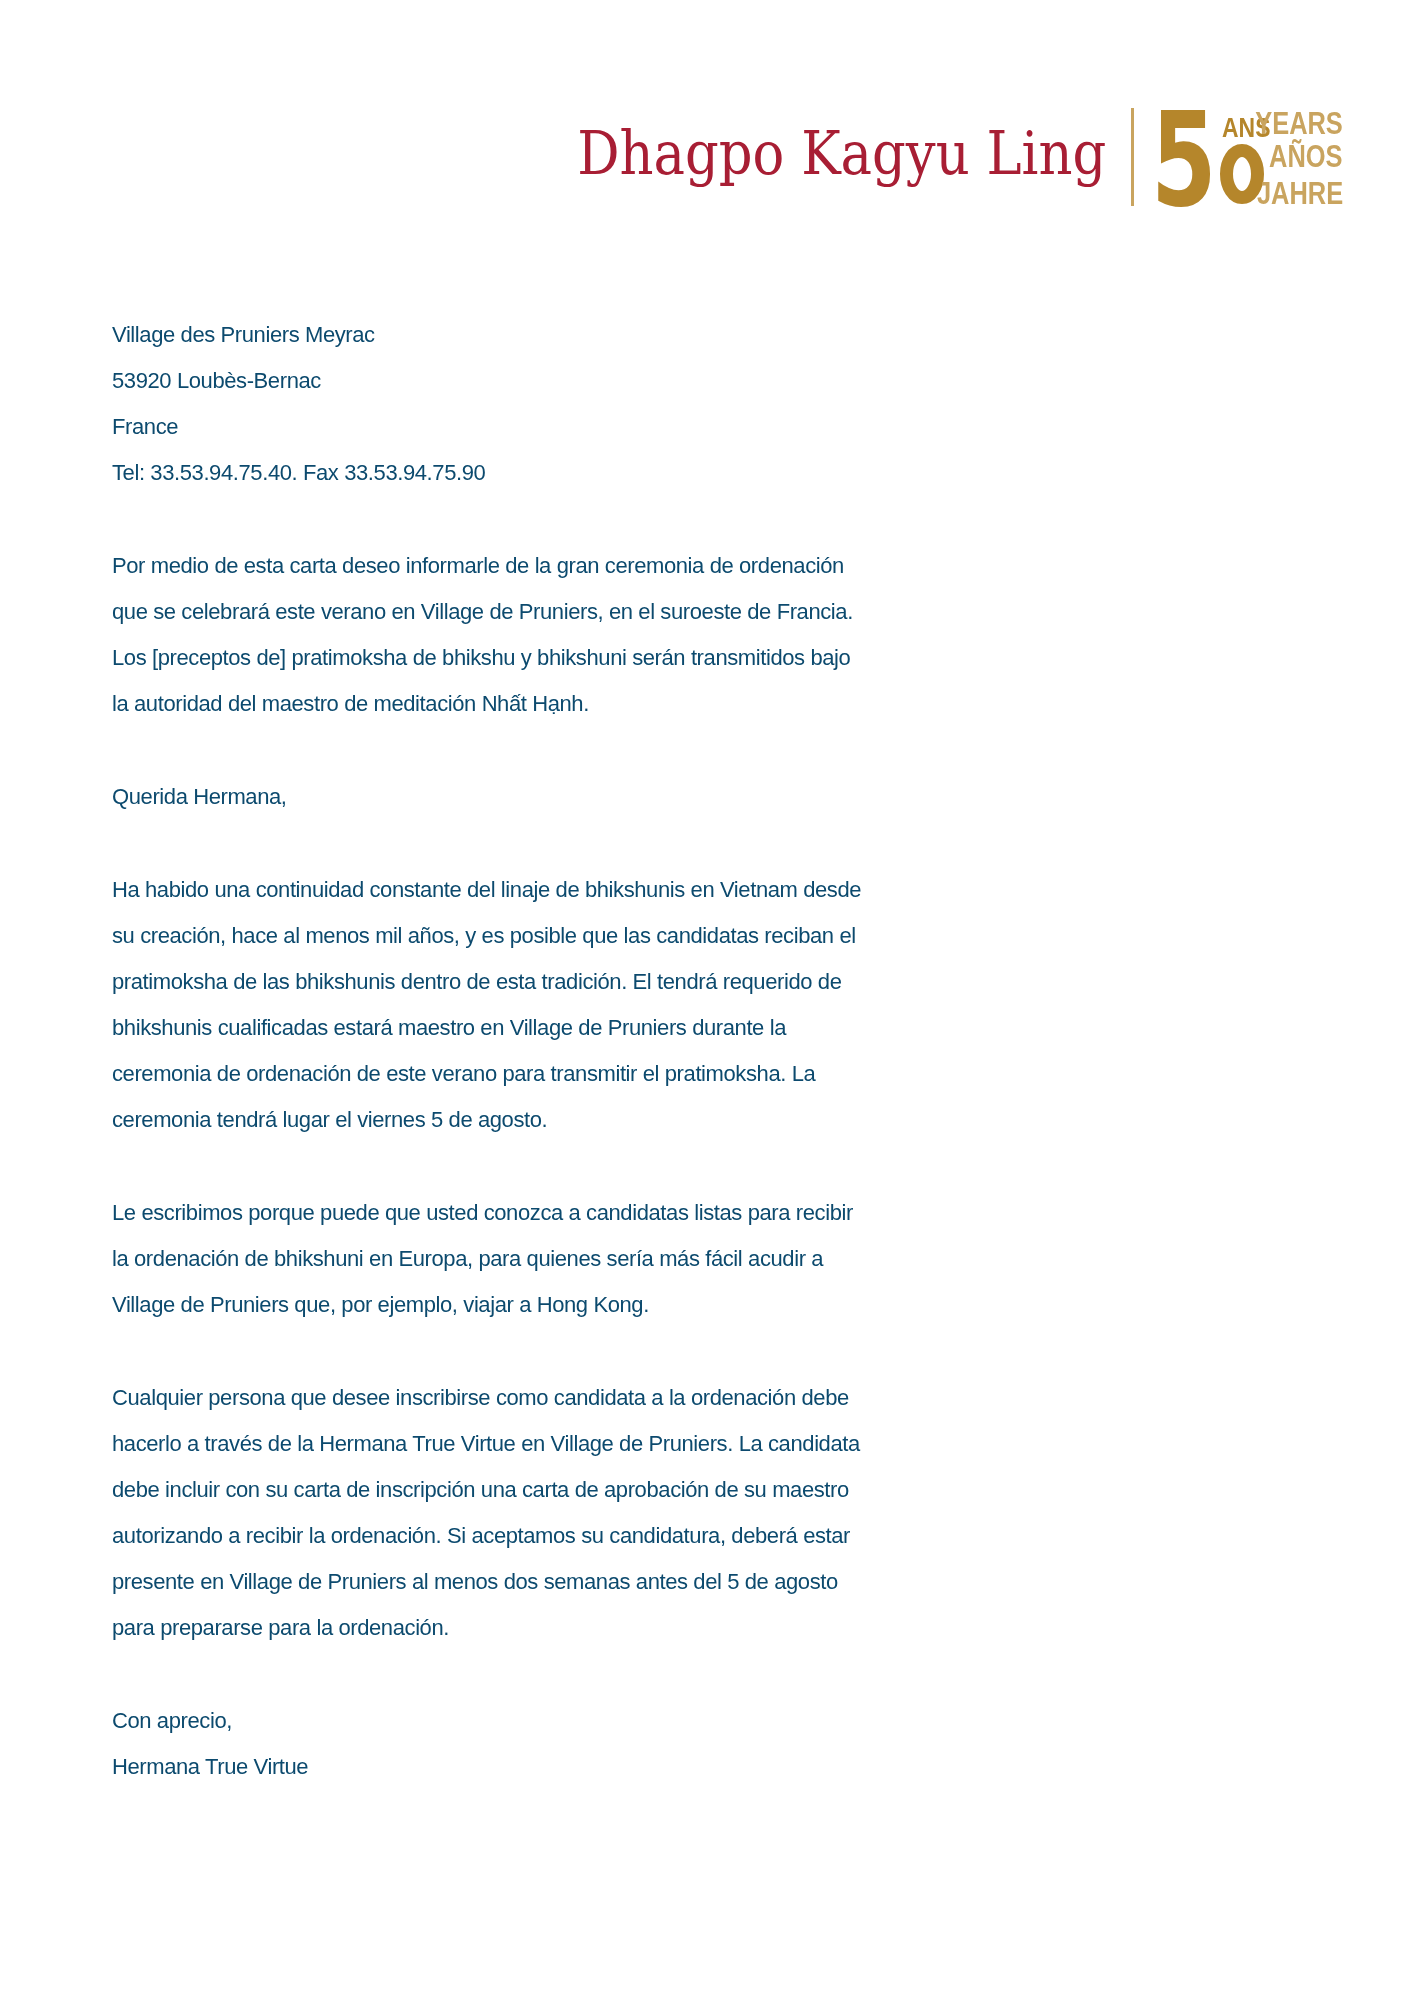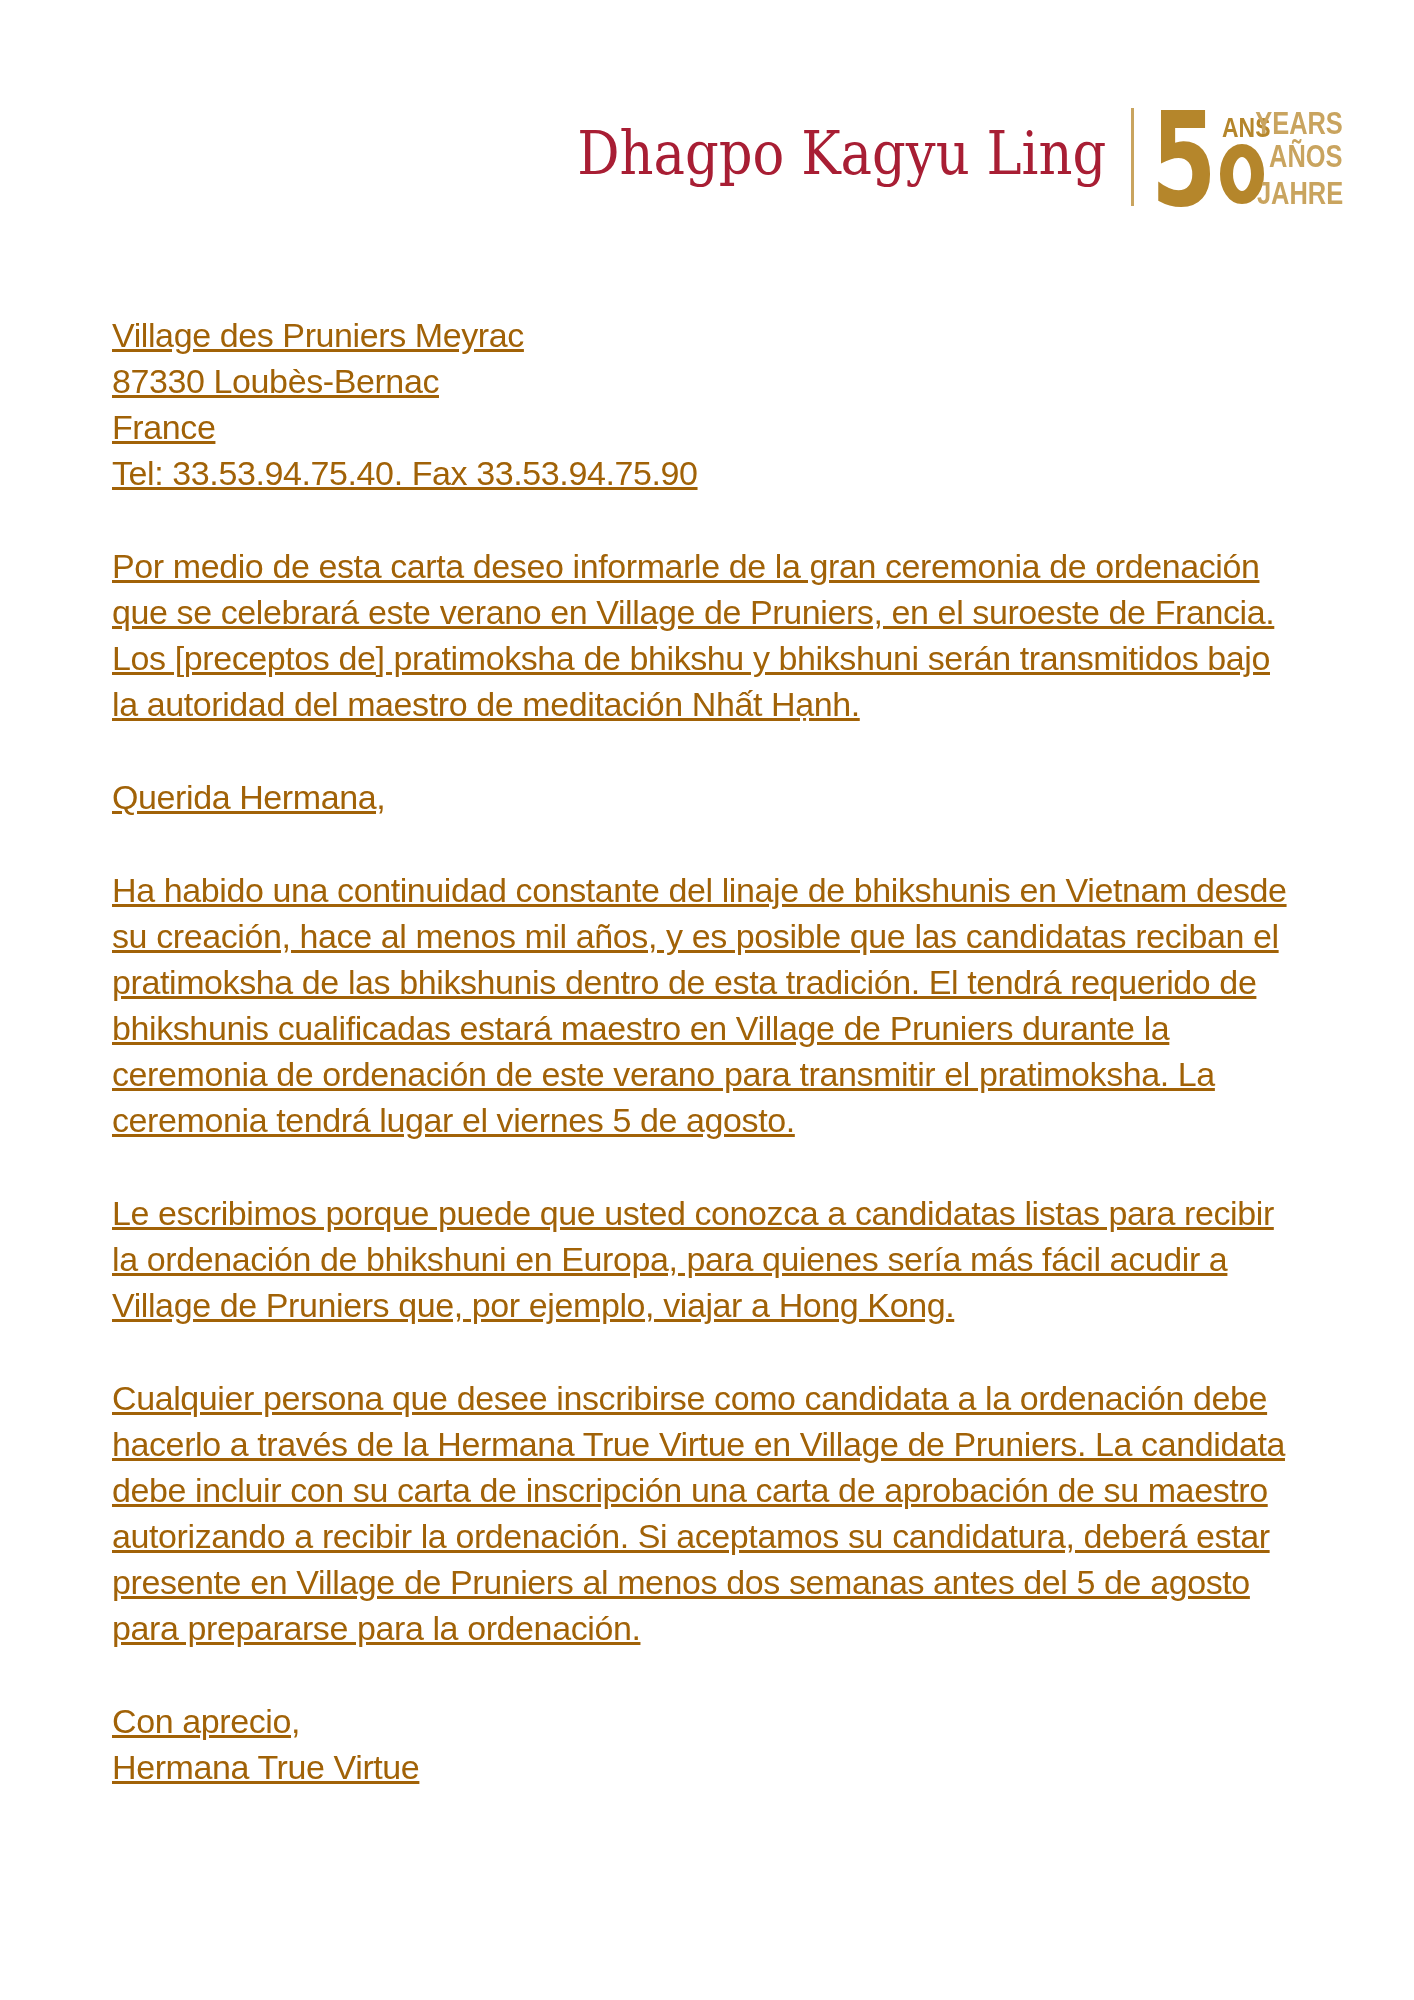--- a/index.html
+++ b/index.html
@@ -69,24 +69,23 @@
     transform-origin:right top;
     white-space:nowrap;
   }
   .lang-years{top:0;}
   .lang-anos{top:33px;}
   .lang-jahre{top:70px;}
   
   .letter{
     margin:102px 0 0 112px;
     width:1210px;
-    font-size:34px;
+    font-size:22px;
     letter-spacing:-0.4px;
-    color:#a16207;
-    text-decoration:underline;
+    color:#0c4a6e;
   }
   .block{margin:0 0 47px 0;}
   .line{
     height:46px;
     line-height:46px;
     white-space:nowrap;
   }
 </style>
 </head>
 <body>
@@ -108,21 +107,21 @@
       <div class="lang-label lang-years">YEARS</div>
       <div class="lang-label lang-anos">AÑOS</div>
       <div class="lang-label lang-jahre">JAHRE</div>
     </div>
   </div>
 
   <div class="letter">
 
     <div class="block">
       <div class="line">Village des Pruniers Meyrac</div>
-      <div class="line">87330 Loubès-Bernac</div>
+      <div class="line">53920 Loubès-Bernac</div>
       <div class="line">France</div>
       <div class="line">Tel: 33.53.94.75.40. Fax 33.53.94.75.90</div>
     </div>
 
 
     <div class="block">
       <div class="line">Por medio de esta carta deseo informarle de la gran ceremonia de ordenación</div>
       <div class="line">que se celebrará este verano en Village de Pruniers, en el suroeste de Francia.</div>
       <div class="line">Los [preceptos de] pratimoksha de bhikshu y bhikshuni serán transmitidos bajo</div>
       <div class="line">la autoridad del maestro de meditación Nhất Hạnh.</div>

